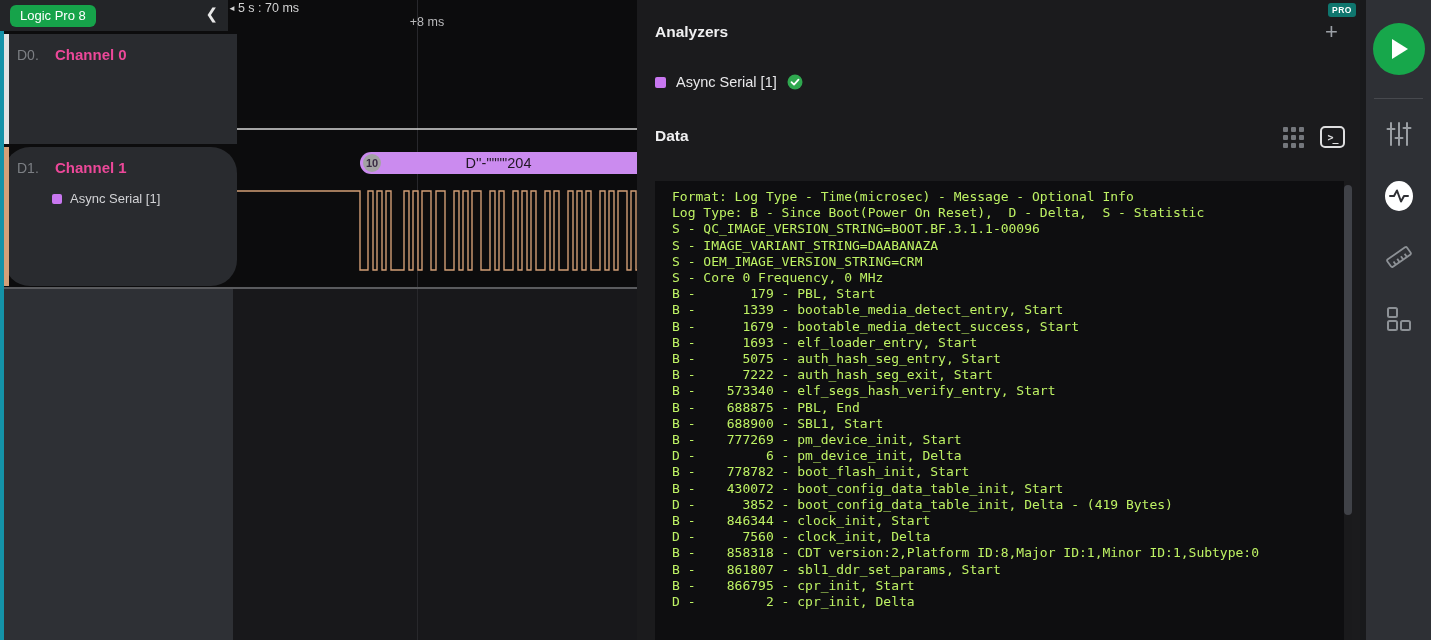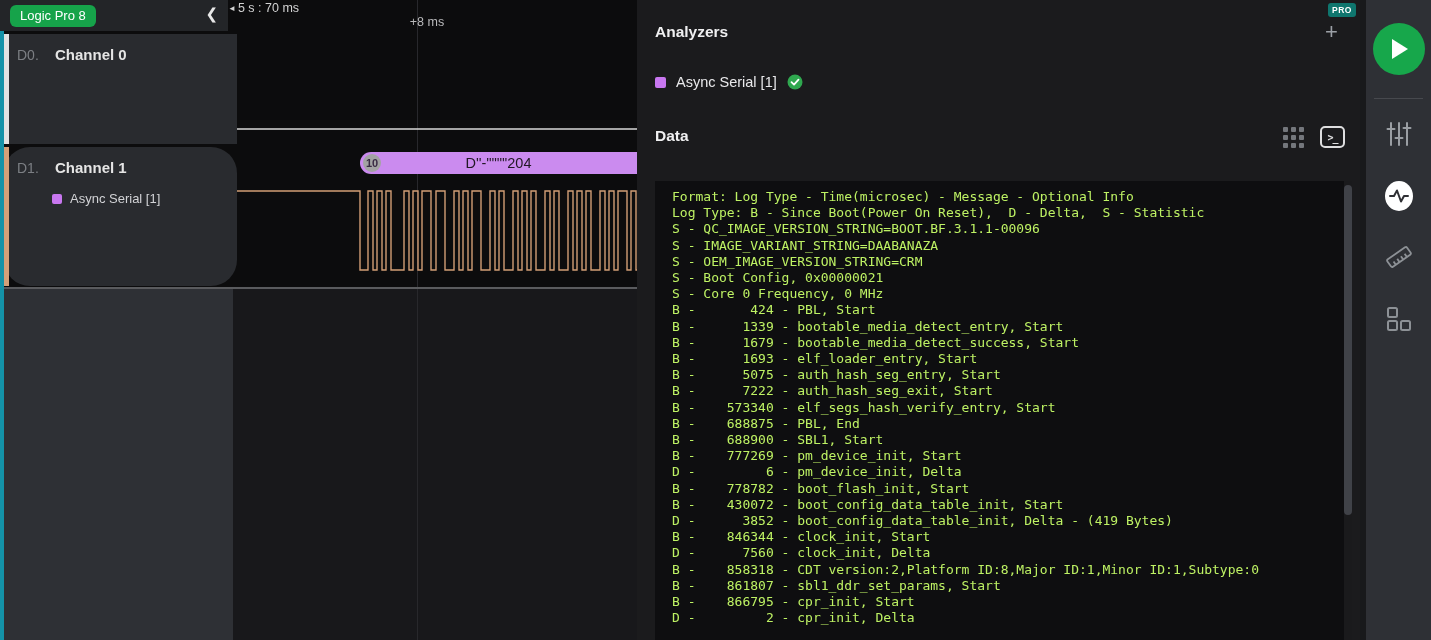--- a/index.html
+++ b/index.html
@@ -32,21 +32,21 @@
   .collapse-btn { position:absolute; right:10px; top:5px; color:#e8e8e8; font-size:15px; cursor:pointer; }
 
   .teal-strip { position:absolute; left:0; top:31px; width:4px; height:609px; background:#1492a8; z-index:4; }
   .left-lower { position:absolute; left:4px; top:289px; width:229px; height:351px; background:#2e3035; z-index:2; }
 
   .channel-block { position:absolute; left:4px; width:233px; background:#292b2f; z-index:3; }
   .ch0 { top:34px; height:110px; }
   .ch1 { top:147px; height:139px;border-radius:26px; }
   .color-tab { position:absolute; left:0; top:0; width:5px; height:100%; }
   .ch-id { position:absolute; left:13px; top:13px; font-size:14px; color:#7c7f84; }
-  .ch-name { position:absolute; left:51px; top:12px; font-size:15px; font-weight:bold; color:#e5e5e5; }
+  .ch-name { position:absolute; left:51px; top:12px; font-size:15px; font-weight:bold; color:#ec4899; }
   .ch-chip { position:absolute; left:48px; top:44px; display:flex; align-items:center; gap:8px; }
   .chip-sq { width:10px; height:10px; border-radius:2px; background:#c877f0; }
   .chip-label { font-size:13px; color:#d2d3d6; }
 
   
   .right-panel { position:absolute; left:637px; top:0; width:723px; height:640px; background:#1b1b1d; z-index:5; }
   .rp-title { position:absolute; left:18px; font-size:15.5px; font-weight:bold; color:#f0f0f1;text-align:right; }
   .analyzers-title { top:23px; }
   .data-title { top:127px; }
   .add-btn { position:absolute; left:688px; top:19px; font-size:22px; font-weight:300; color:#9ca0a6; cursor:pointer; }
@@ -165,23 +165,22 @@
     </div>
     <div class="pro-badge">PRO</div>
 
     <div class="terminal">
       <div class="term-inner" id="term-lines">
           <div class="term-line">Format: Log Type - Time(microsec) - Message - Optional Info</div>
           <div class="term-line">Log Type: B - Since Boot(Power On Reset),  D - Delta,  S - Statistic</div>
           <div class="term-line">S - QC_IMAGE_VERSION_STRING=BOOT.BF.3.1.1-00096</div>
           <div class="term-line">S - IMAGE_VARIANT_STRING=DAABANAZA</div>
           <div class="term-line">S - OEM_IMAGE_VERSION_STRING=CRM</div>
-          <div class="term-line">S - Boot Config, 0x00000021</div>
           <div class="term-line">S - Core 0 Frequency, 0 MHz</div>
-          <div class="term-line">B -       424 - PBL, Start</div>
+          <div class="term-line">B -       179 - PBL, Start</div>
           <div class="term-line">B -      1339 - bootable_media_detect_entry, Start</div>
           <div class="term-line">B -      1679 - bootable_media_detect_success, Start</div>
           <div class="term-line">B -      1693 - elf_loader_entry, Start</div>
           <div class="term-line">B -      5075 - auth_hash_seg_entry, Start</div>
           <div class="term-line">B -      7222 - auth_hash_seg_exit, Start</div>
           <div class="term-line">B -    573340 - elf_segs_hash_verify_entry, Start</div>
           <div class="term-line">B -    688875 - PBL, End</div>
           <div class="term-line">B -    688900 - SBL1, Start</div>
           <div class="term-line">B -    777269 - pm_device_init, Start</div>
           <div class="term-line">D -         6 - pm_device_init, Delta</div>

